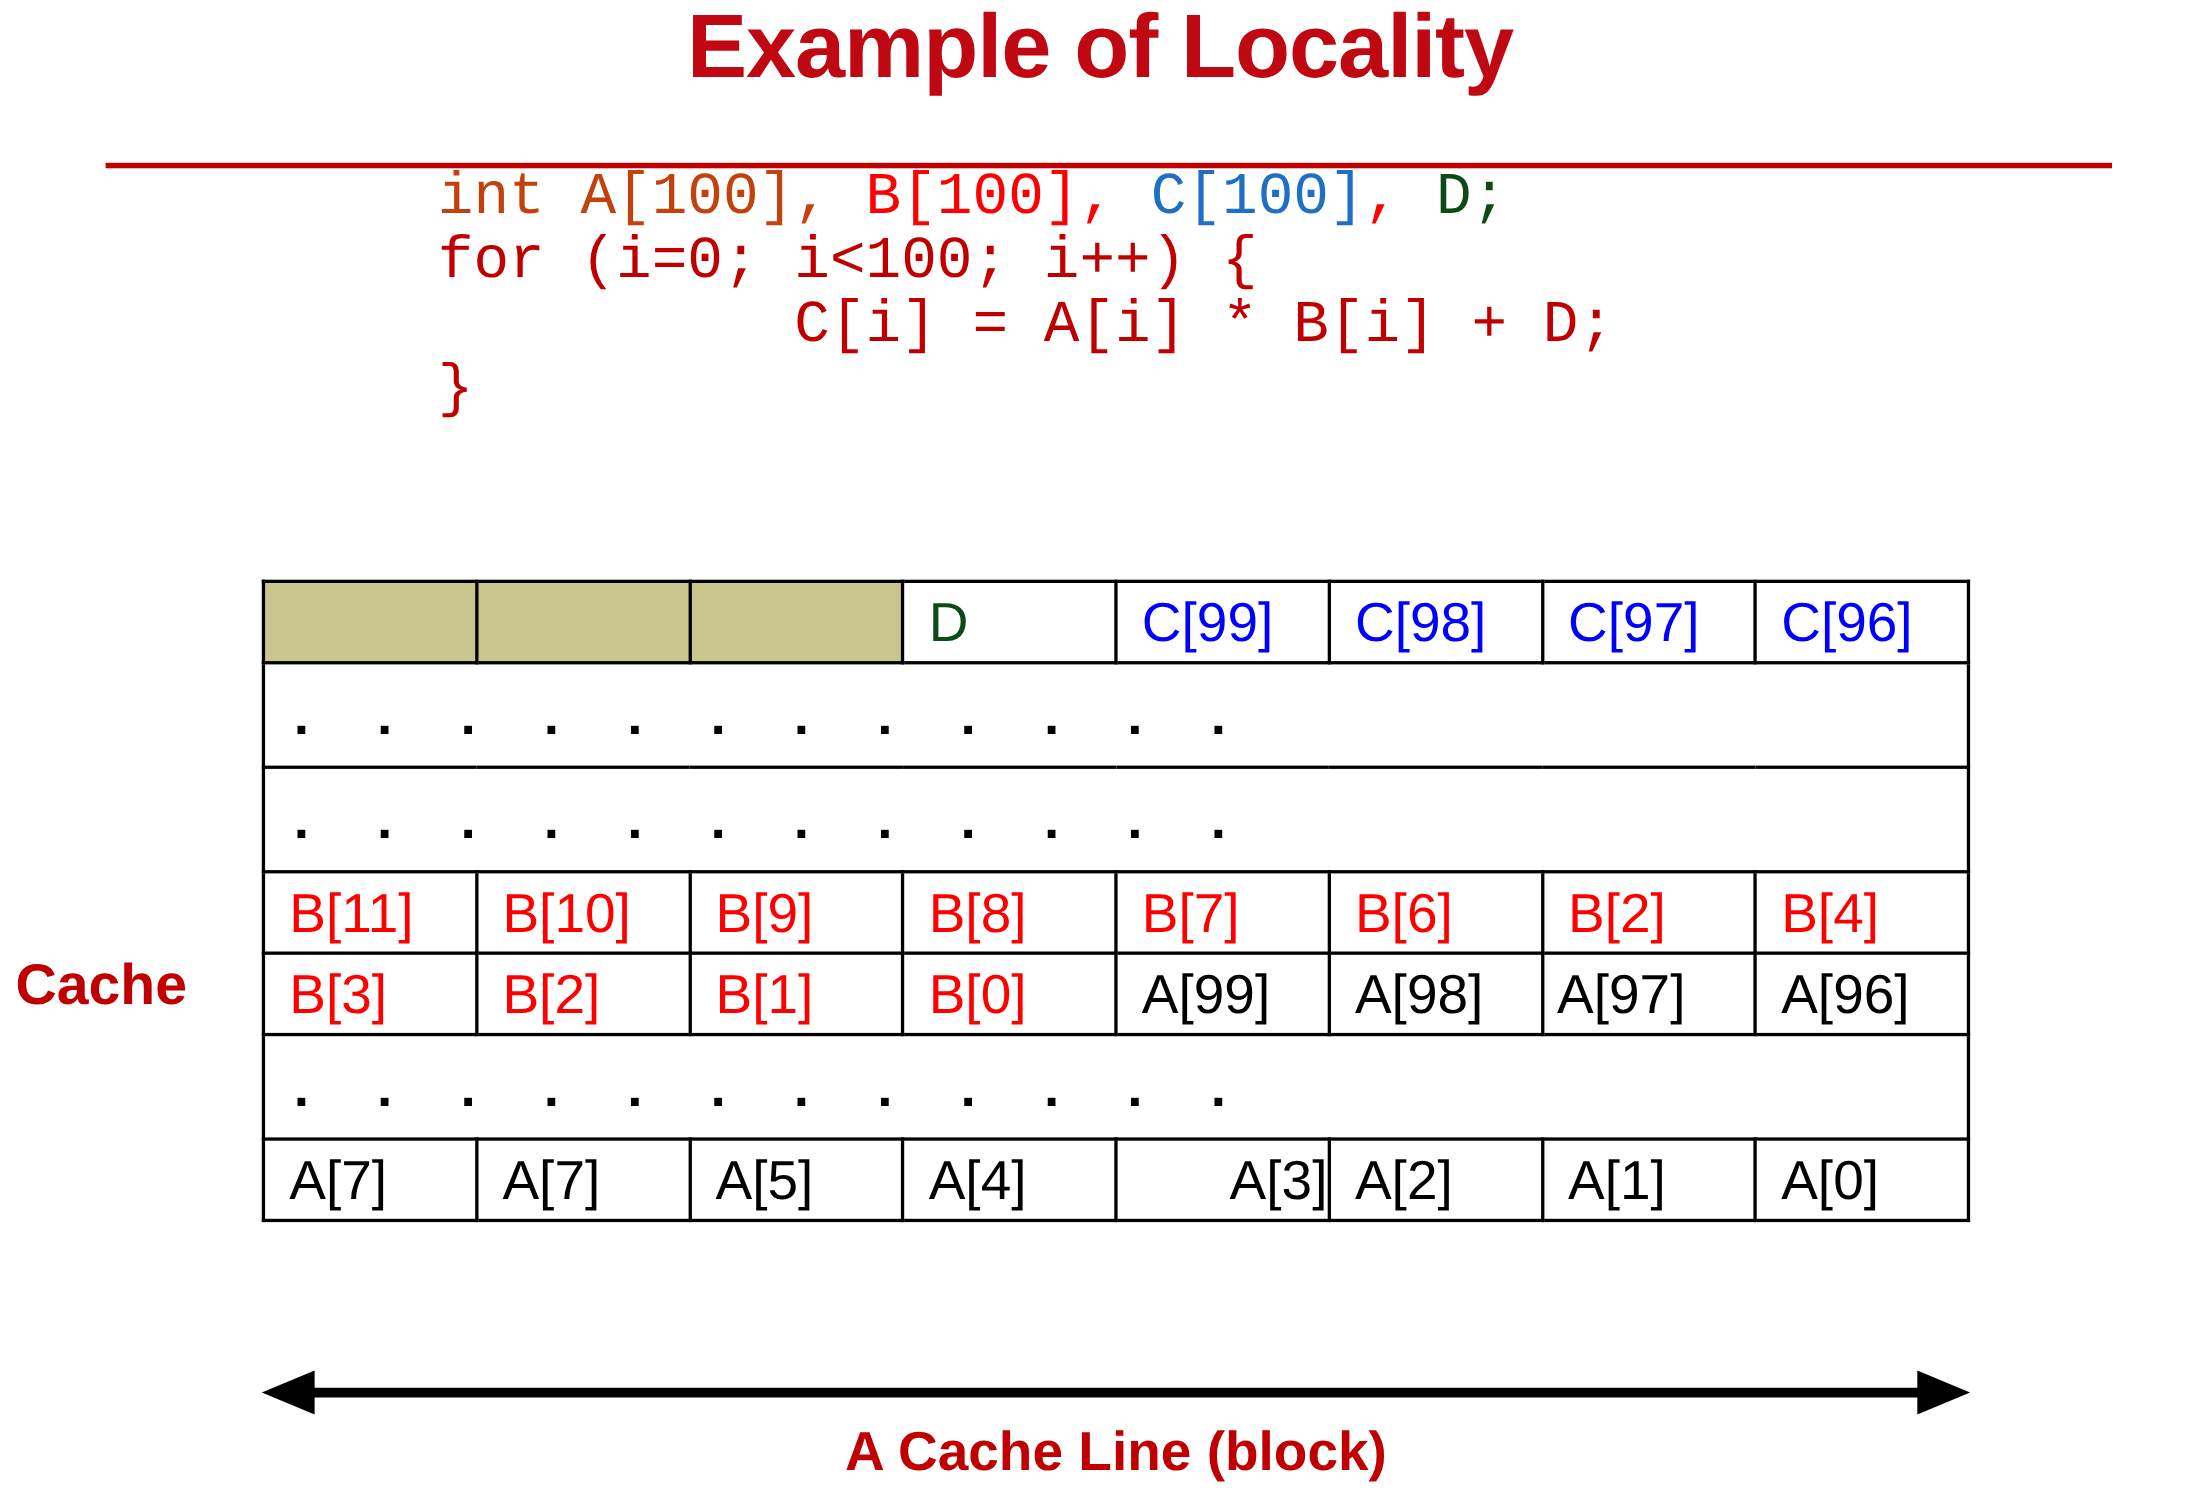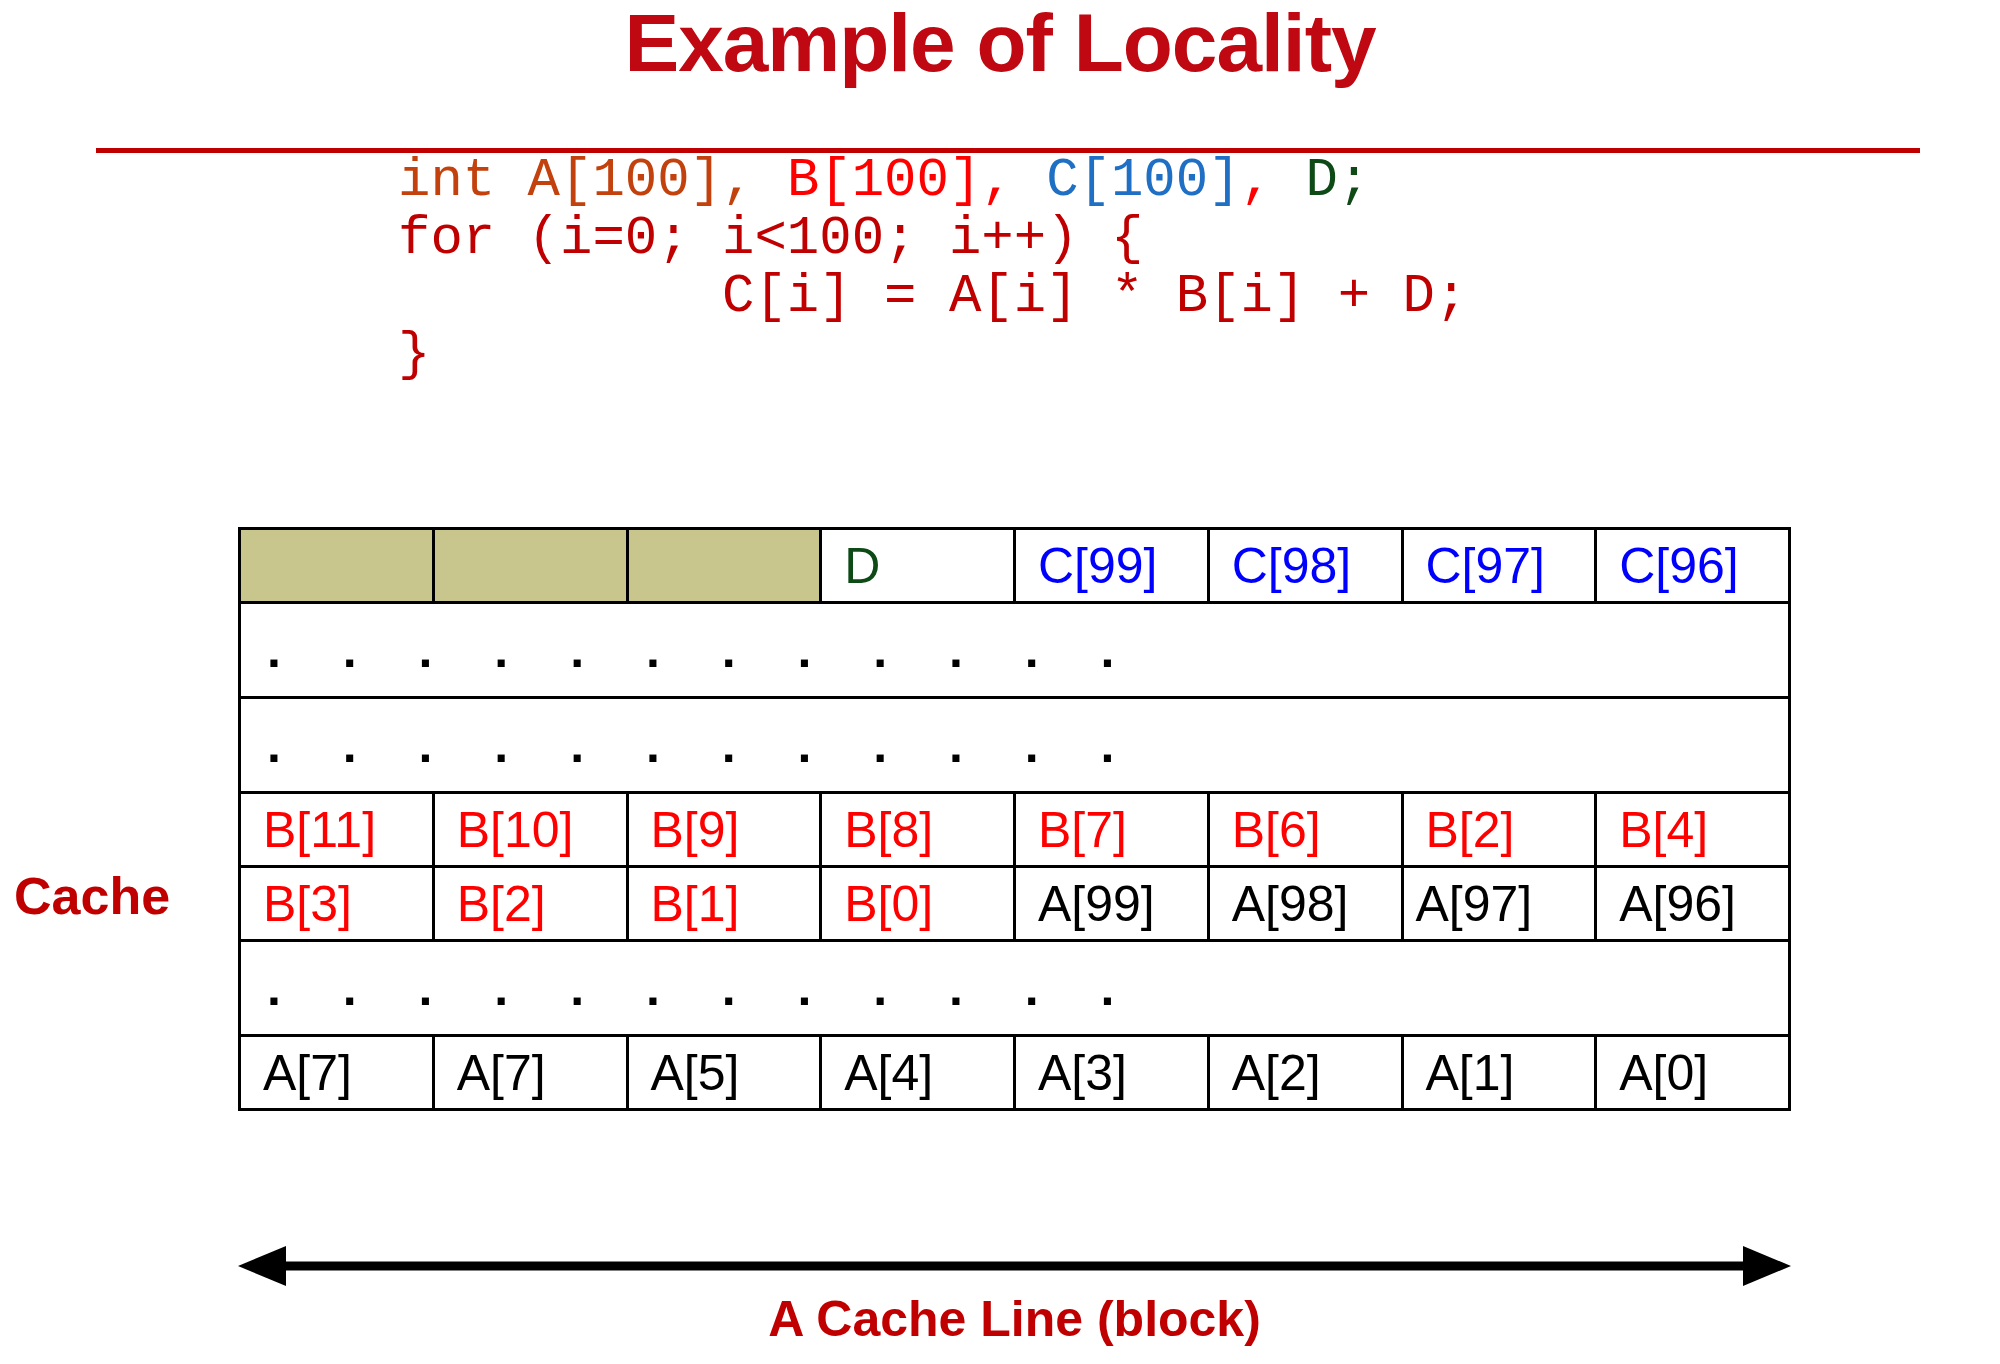--- a/index.html
+++ b/index.html
@@ -175,21 +175,21 @@
         <td class="c-black" style="width: 12.5%;">A[96]</td>
       </tr>
       <tr>
         <td colspan="8" class="dots-row">. . . . . . . . . . . .</td>
       </tr>
       <tr>
         <td class="c-black" style="width: 12.5%;">A[7]</td>
         <td class="c-black" style="width: 12.5%;">A[7]</td>
         <td class="c-black" style="width: 12.5%;">A[5]</td>
         <td class="c-black" style="width: 12.5%;">A[4]</td>
-        <td class="c-black" style="width: 12.5%;">A[3]</td>
+        <td class="c-black" style="width: 12.5%; text-align: right;">A[3]</td>
         <td class="c-black" style="width: 12.5%;">A[2]</td>
         <td class="c-black" style="width: 12.5%;">A[1]</td>
         <td class="c-black" style="width: 12.5%;">A[0]</td>
       </tr>
     </tbody>
 </table>
 
 <div class="arrow-wrap">
   <svg width="1553" height="40" viewBox="0 0 1553 40">
     <line x1="36" y1="20" x2="1517" y2="20" stroke="#000000" stroke-width="9"></line>

